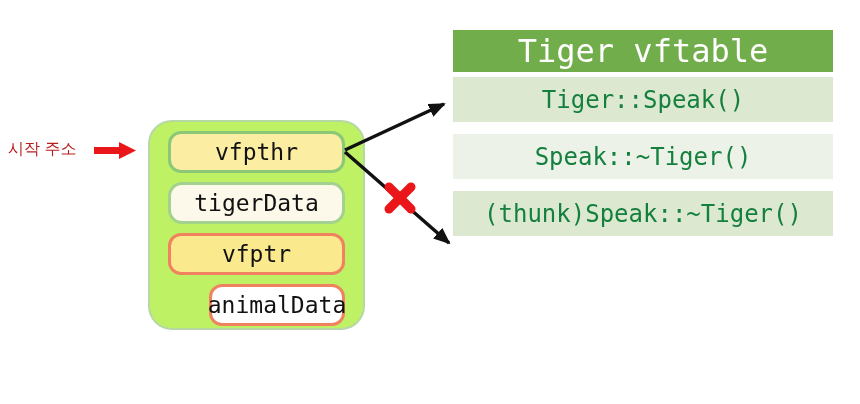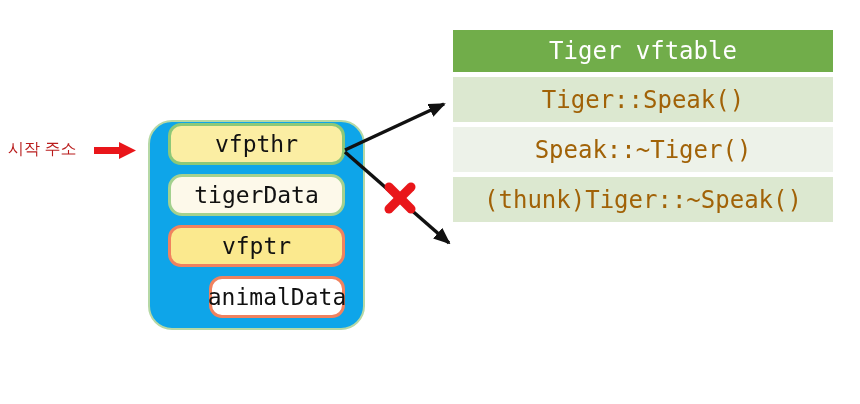--- a/index.html
+++ b/index.html
@@ -14,42 +14,42 @@
     position:absolute;left:8px;top:139px;width:84px;
     font-family:"Liberation Sans","DejaVu Sans",sans-serif;
     font-size:16px;color:#b91c1c;white-space:nowrap;
   }
   .start-arrow{position:absolute;left:94px;top:142px;}
 
   
   .obj-container{
     position:absolute;left:148px;top:120px;width:217px;height:210px;
     box-sizing:border-box;border:2px solid #b6d8a5;border-radius:24px;
-    background:#0ea5e9;padding:1px 18px;
+    background:#bef264;padding:9px 18px;
   }
   .mem-box{
     box-sizing:border-box;height:42px;margin-bottom:9px;
     border-radius:13px;border:3px solid;
     display:flex;align-items:center;justify-content:center;
     font-size:23px;color:#111111;letter-spacing:0px;
   }
   .box-vfpthr    {background:#fbeea3;border-color:#8cc878;}
   .box-tigerdata {background:#fdf9ea;border-color:#a3d18e;border-radius:14px;}
   .box-vfptr     {background:#fbe98e;border-color:#f0825f;}
   .box-animaldata{background:#ffffff;border-color:#f0825f;margin-bottom:0;margin-left:41px;}
 
   
   .vftable{position:absolute;left:453px;top:30px;width:380px;}
   .vftable-header{
     height:42px;background:#71ad4a;color:#ffffff;
     display:flex;align-items:center;justify-content:center;
-    font-size:24px;margin-bottom:5px;
+    font-size:32px;margin-bottom:5px;
   }
   .vftable-row{
-    height:45px;margin-bottom:5px;color:#a16207;
+    height:45px;margin-bottom:12px;color:#15803d;
     display:flex;align-items:center;justify-content:center;
     font-size:24px;white-space:nowrap;
   }
   .row-dark {background:#dce8d0;}
   .row-light{background:#edf2e9;}
 
   
   .overlay{position:absolute;left:0;top:0;width:860px;height:404px;pointer-events:none;}
 </style>
 </head>
@@ -75,21 +75,21 @@
   </div>
   <div class="mem-box box-animaldata">
     <span>animalData</span>
   </div>
 </div>
 
 <div class="vftable">
   <div class="vftable-header">Tiger vftable</div>
   <div class="vftable-row row-dark">Tiger::Speak()</div>
   <div class="vftable-row row-light">Speak::~Tiger()</div>
-  <div class="vftable-row row-dark">(thunk)Tiger::~Speak()</div>
+  <div class="vftable-row row-dark">(thunk)Speak::~Tiger()</div>
 </div>
 
 <svg class="overlay" width="860" height="404" viewBox="0 0 860 404">
   <defs>
     <marker id="ah" markerUnits="userSpaceOnUse" markerWidth="17" markerHeight="14" refX="15" refY="7" orient="auto">
       <polygon points="0,0 17,7 0,14" fill="#111111"></polygon>
     </marker>
   </defs>
   <g>
     <line x1="345" y1="150" x2="444" y2="104" stroke="#111111" stroke-width="3.5" marker-end="url(#ah)"></line>

